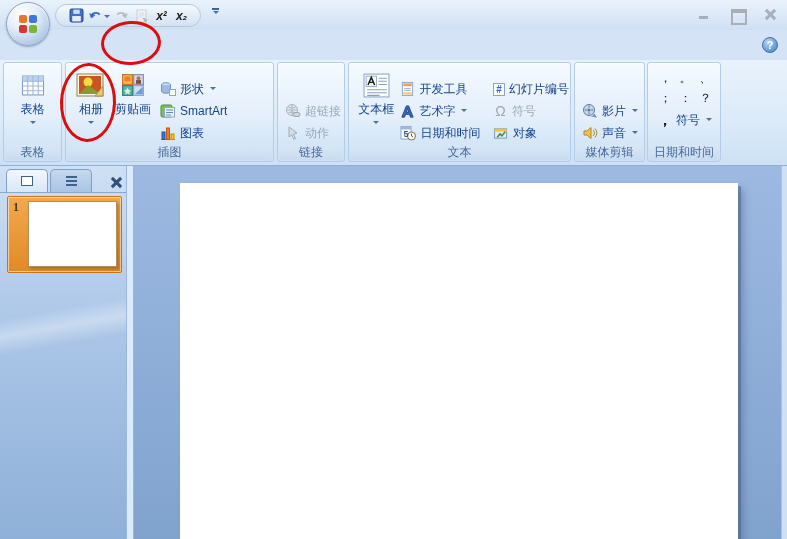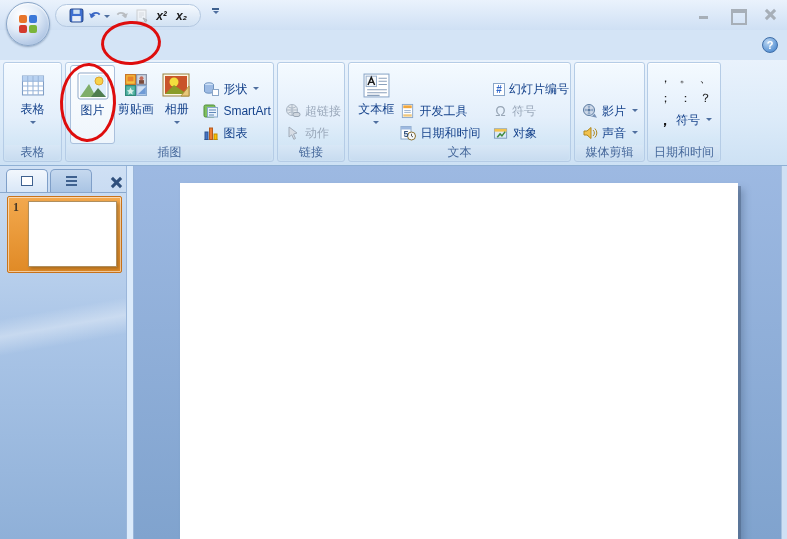--- a/index.html
+++ b/index.html
@@ -195,61 +195,49 @@
           </span>
           <span class="blbl">表格</span>
           <span class="arr"></span>
         </div>
       </div>
       <div class="group-label">表格</div>
     </div>
 
     <div class="group" style="left:65px; width:209px;">
       <div class="gcontent" style="padding-left:3px;">
-        <div class="bigbtn picbtn" style="width:46px;">
+        <div class="bigbtn" style="width:42px;">
           <span class="icon">
-            <svg width="32" height="28" viewBox="0 0 32 28">
-              <rect x="1" y="1" width="30" height="26" rx="2" fill="#fff" stroke="#8fa8c8"></rect>
-              <rect x="3" y="3" width="26" height="22" fill="#ddeefa"></rect>
-              <circle cx="22" cy="9" r="4" fill="#f7d24a" stroke="#e0a32e"></circle>
-              <path d="M3 25 L12 12 L19 25 Z" fill="#7fae6a"></path>
-              <path d="M14 25 L21 16 L29 25 Z" fill="#4f7d4f"></path>
+            <svg width="30" height="26" viewBox="0 0 30 26">
+              <rect x="1" y="2" width="26" height="22" fill="#fdf6e2" stroke="#97813f"></rect>
+              <rect x="3" y="4" width="22" height="18" fill="#c9542a"></rect>
+              <circle cx="12" cy="10" r="4.5" fill="#f3de3e"></circle>
+              <path d="M3 22 L12 13 L25 22 Z" fill="#8a9c28"></path>
+              <path d="M27 24 L19 24 L27 14 Z" fill="#e8c87a" stroke="#b09040"></path>
             </svg>
           </span>
-          <span class="blbl">图片</span>
+          <span class="blbl">相册</span>
+          <span class="arr"></span>
         </div>
         <div class="bigbtn" style="width:42px;">
           <span class="icon">
             <svg width="22" height="22" viewBox="0 0 18 18">
               <rect x="0.5" y="0.5" width="8" height="8" fill="#f6c23e" stroke="#c8762a"></rect>
               <rect x="2" y="2" width="5" height="4" fill="#e8822c"></rect>
               <rect x="9.5" y="0.5" width="8" height="8" fill="#cfd8e4" stroke="#8a94a8"></rect>
               <circle cx="13.5" cy="3.5" r="1.6" fill="#c46a5a"></circle>
               <rect x="11.5" y="5" width="4" height="3" fill="#7a4a3a"></rect>
               <rect x="0.5" y="9.5" width="8" height="8" fill="#57b7a8" stroke="#2f8a7a"></rect>
               <path d="M4.5 11 l1 2 2 .4 -1.6 1.4 .4 2.2 -1.8-1.2 -1.8 1.2 .4-2.2 -1.6-1.4 2-.4 Z" fill="#d8f0e8"></path>
               <rect x="9.5" y="9.5" width="8" height="8" fill="#cfe0f4" stroke="#88a8cc"></rect>
               <path d="M10.5 16.5 L17 10.5 L17 16.5 Z" fill="#6f9bd6"></path>
             </svg>
           </span>
           <span class="blbl">剪贴画</span>
         </div>
-        <div class="bigbtn" style="width:42px;">
-          <span class="icon">
-            <svg width="30" height="26" viewBox="0 0 30 26">
-              <rect x="1" y="2" width="26" height="22" fill="#fdf6e2" stroke="#97813f"></rect>
-              <rect x="3" y="4" width="22" height="18" fill="#c9542a"></rect>
-              <circle cx="12" cy="10" r="4.5" fill="#f3de3e"></circle>
-              <path d="M3 22 L12 13 L25 22 Z" fill="#8a9c28"></path>
-              <path d="M27 24 L19 24 L27 14 Z" fill="#e8c87a" stroke="#b09040"></path>
-            </svg>
-          </span>
-          <span class="blbl">相册</span>
-          <span class="arr"></span>
-        </div>
         <div class="col" style="width:76px; padding-left:4px;">
           <div class="smallbtn">
             <span>
               <svg width="16" height="16" viewBox="0 0 16 16">
                 <ellipse cx="6" cy="4" rx="4.5" ry="2.2" fill="#cfe2f8" stroke="#6f93c0"></ellipse>
                 <path d="M1.5 4 v6 a4.5 2.2 0 0 0 9 0 v-6" fill="#9dbbe4" stroke="#6f93c0"></path>
                 <rect x="9.5" y="8.5" width="6" height="6" fill="#fff" stroke="#8aa6c8"></rect>
               </svg>
             </span>
             <span>形状</span>
@@ -327,20 +315,29 @@
               <svg width="15" height="16" viewBox="0 0 16 16">
                 <rect x="2.5" y="1" width="11" height="14" fill="#fff" stroke="#8aa6c8"></rect>
                 <rect x="3.5" y="2" width="9" height="3" fill="#f0a63c"></rect>
                 <rect x="3.5" y="11.5" width="9" height="2.5" fill="#f0c77c"></rect>
                 <path d="M4.5 7.5h7M4.5 9.5h7" stroke="#9ab0cc"></path>
               </svg>
             </span>
             <span>开发工具</span>
           </div>
           <div class="smallbtn">
+            <span>
+              <svg width="15" height="15" viewBox="0 0 16 16">
+                <path d="M2 14 L6.8 2 h2.4 L14 14 h-2.8 L10.1 11 H5.9 L4.8 14 Z M6.7 8.6 h2.6 L8 4.9 Z" fill="#3a66c4" stroke="#24437f"></path>
+              </svg>
+            </span>
+            <span>艺术字</span>
+            <span class="arr"></span>
+          </div>
+          <div class="smallbtn">
             <span style="position:relative; width:16px; height:16px;">
               <svg width="16" height="16" viewBox="0 0 16 16" style="position:absolute; left:0; top:0;">
                 <rect x="1" y="1.5" width="10" height="12.5" fill="#fff" stroke="#8aa6c8"></rect>
                 <rect x="1" y="1.5" width="10" height="3" fill="#9db9e0"></rect>
                 <circle cx="11.5" cy="11" r="4" fill="#f6f9fd" stroke="#8a6f2f"></circle>
                 <path d="M11.5 8.8 v2.2 l1.5 1" stroke="#555" fill="none"></path>
               </svg>
               <span style="position:absolute; left:3px; top:4px; font-size:9px; font-weight:bold; color:#33527e;">5</span>
             </span>
             <span>日期和时间</span>

